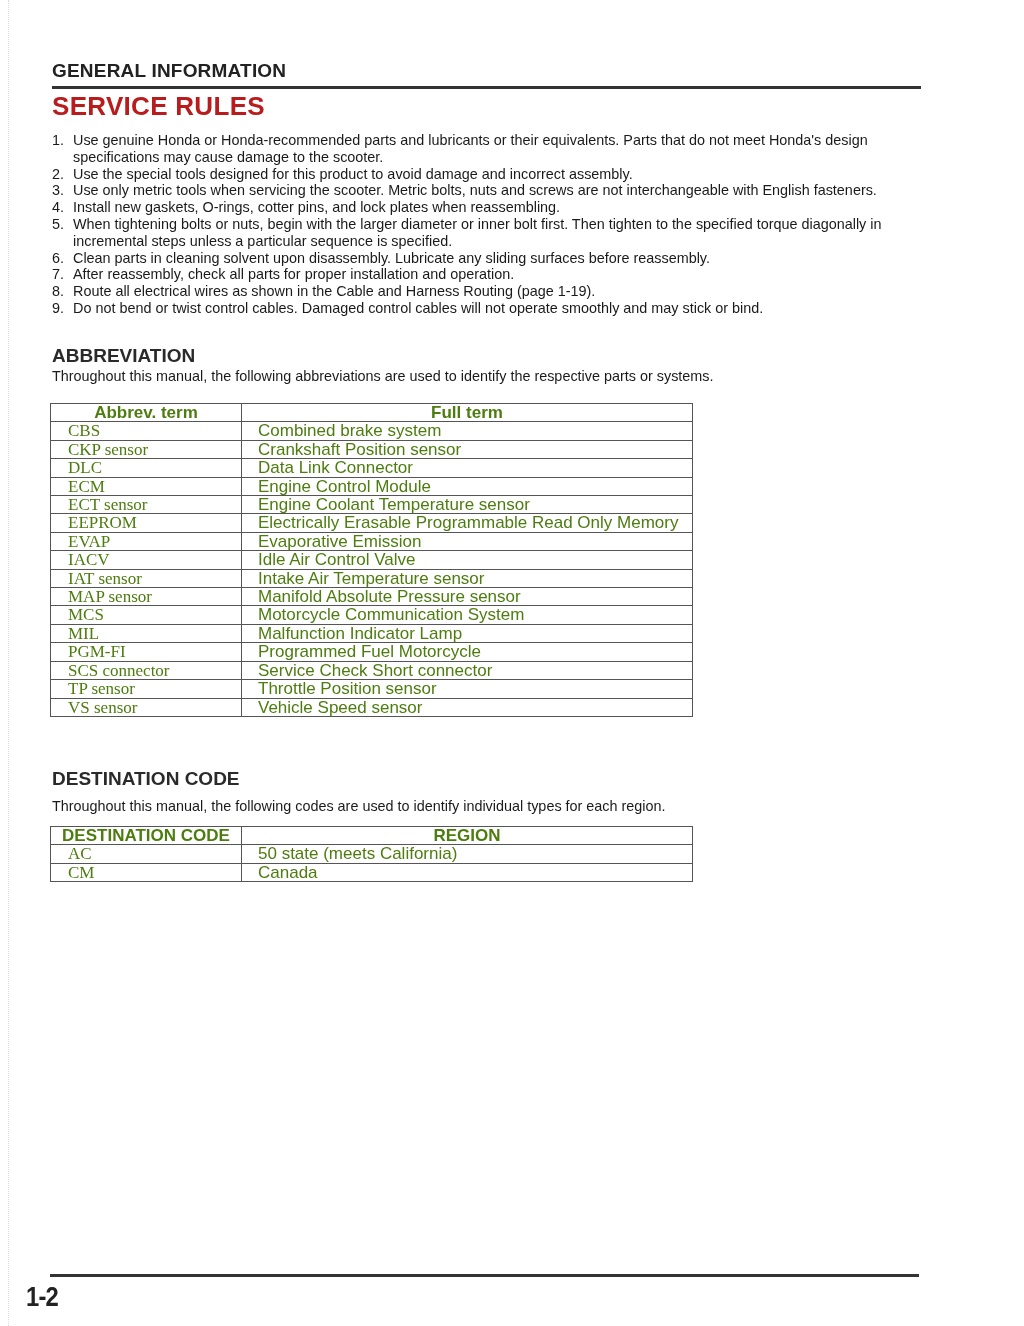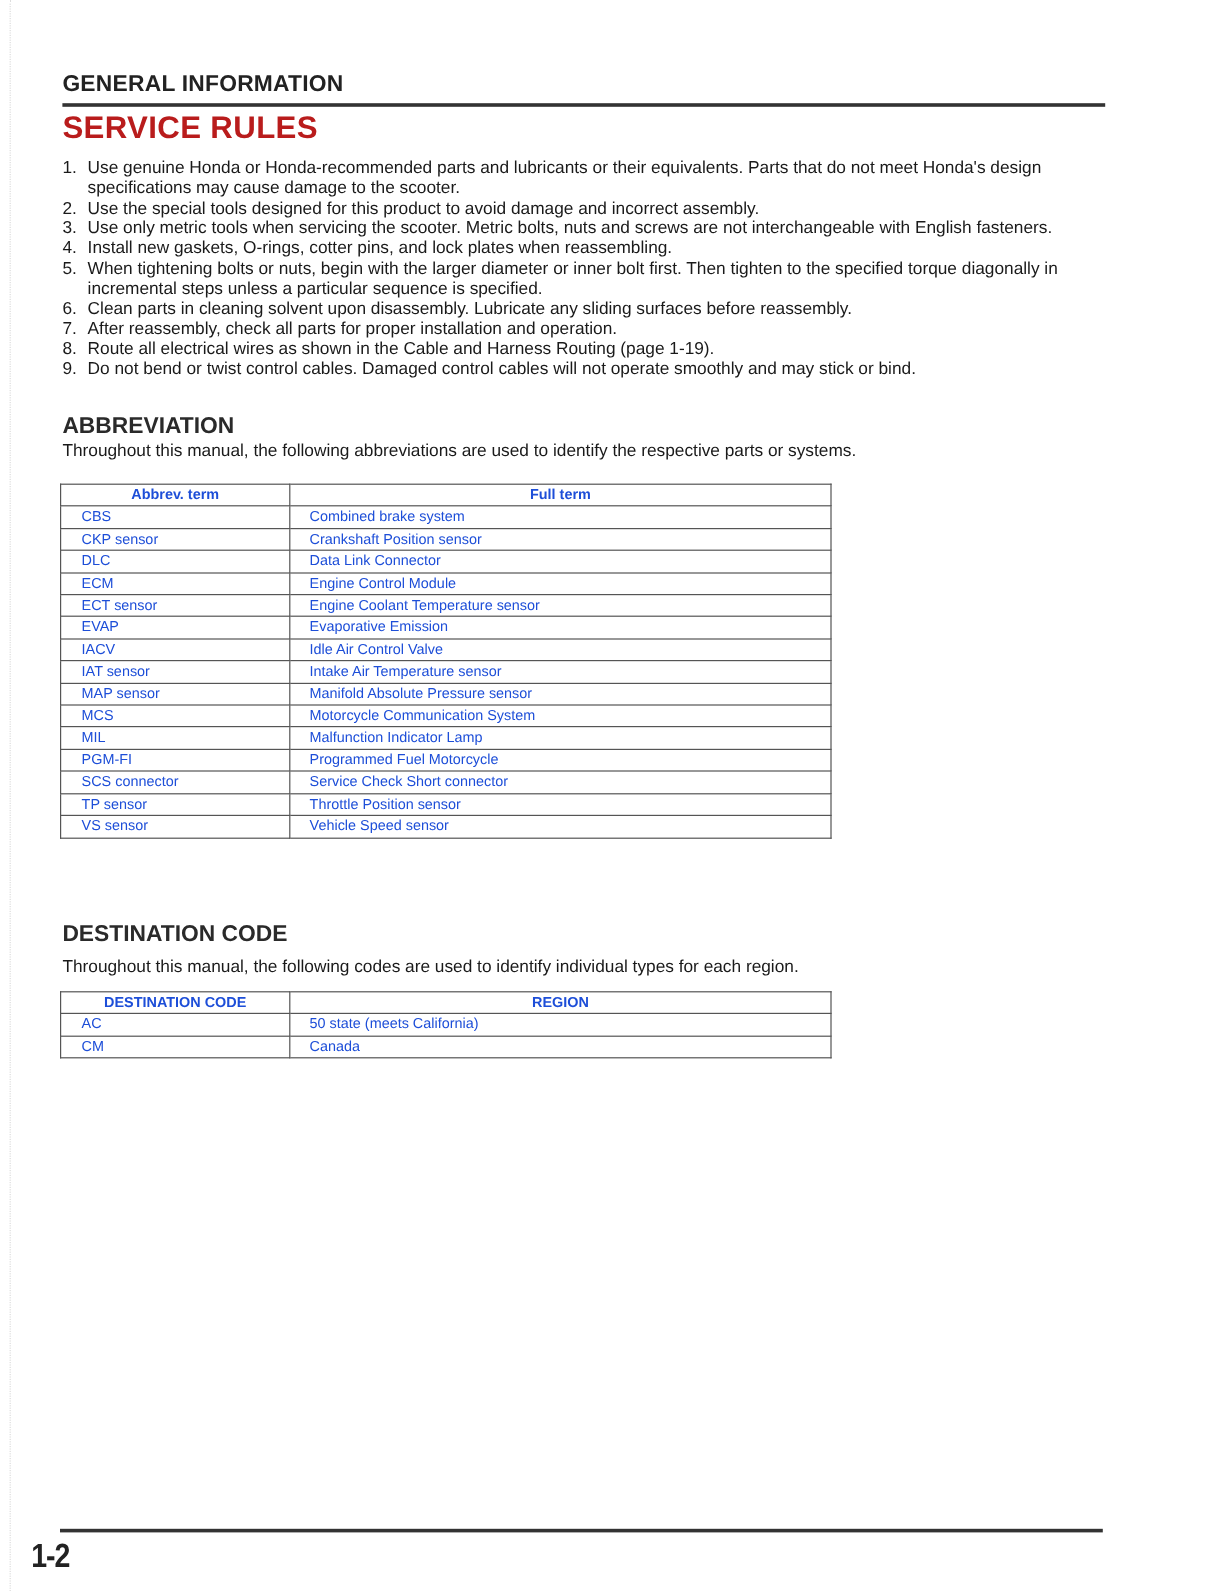--- a/index.html
+++ b/index.html
@@ -77,37 +77,38 @@
     .intro {
       position: absolute;
       left: 52px;
       font-size: 14.4px;
       color: #1a1a1a;
     }
     table.grid {
       position: absolute;
       left: 50px;
       border-collapse: collapse;
-      font-size: 12px;
-      color: #1d4ed8;
+      font-size: 17px;
+      color: #4d7c0f;
     }
     table.grid td, table.grid th {
       border: 1px solid #555;
       padding: 0;
       height: 17.4px;
       line-height: 17.4px;
       white-space: nowrap;
     }
     table.grid th {
       font-weight: bold;
       text-align: center;
     }
     table.grid td.c1 {
       width: 173px;
       padding-left: 17px;
+      font-family: Liberation Serif, serif;
     }
     table.grid td.c2 {
       width: 434px;
       padding-left: 16px;
     }
     .bottom-rule {
       position: absolute;
       left: 50px;
       top: 1274px;
       width: 869px;
@@ -182,20 +183,24 @@
         </tr>
       <tr>
           <td class="c1">ECM</td>
           <td class="c2">Engine Control Module</td>
         </tr>
       <tr>
           <td class="c1">ECT sensor</td>
           <td class="c2">Engine Coolant Temperature sensor</td>
         </tr>
       <tr>
+          <td class="c1">EEPROM</td>
+          <td class="c2">Electrically Erasable Programmable Read Only Memory</td>
+        </tr>
+      <tr>
           <td class="c1">EVAP</td>
           <td class="c2">Evaporative Emission</td>
         </tr>
       <tr>
           <td class="c1">IACV</td>
           <td class="c2">Idle Air Control Valve</td>
         </tr>
       <tr>
           <td class="c1">IAT sensor</td>
           <td class="c2">Intake Air Temperature sensor</td>

